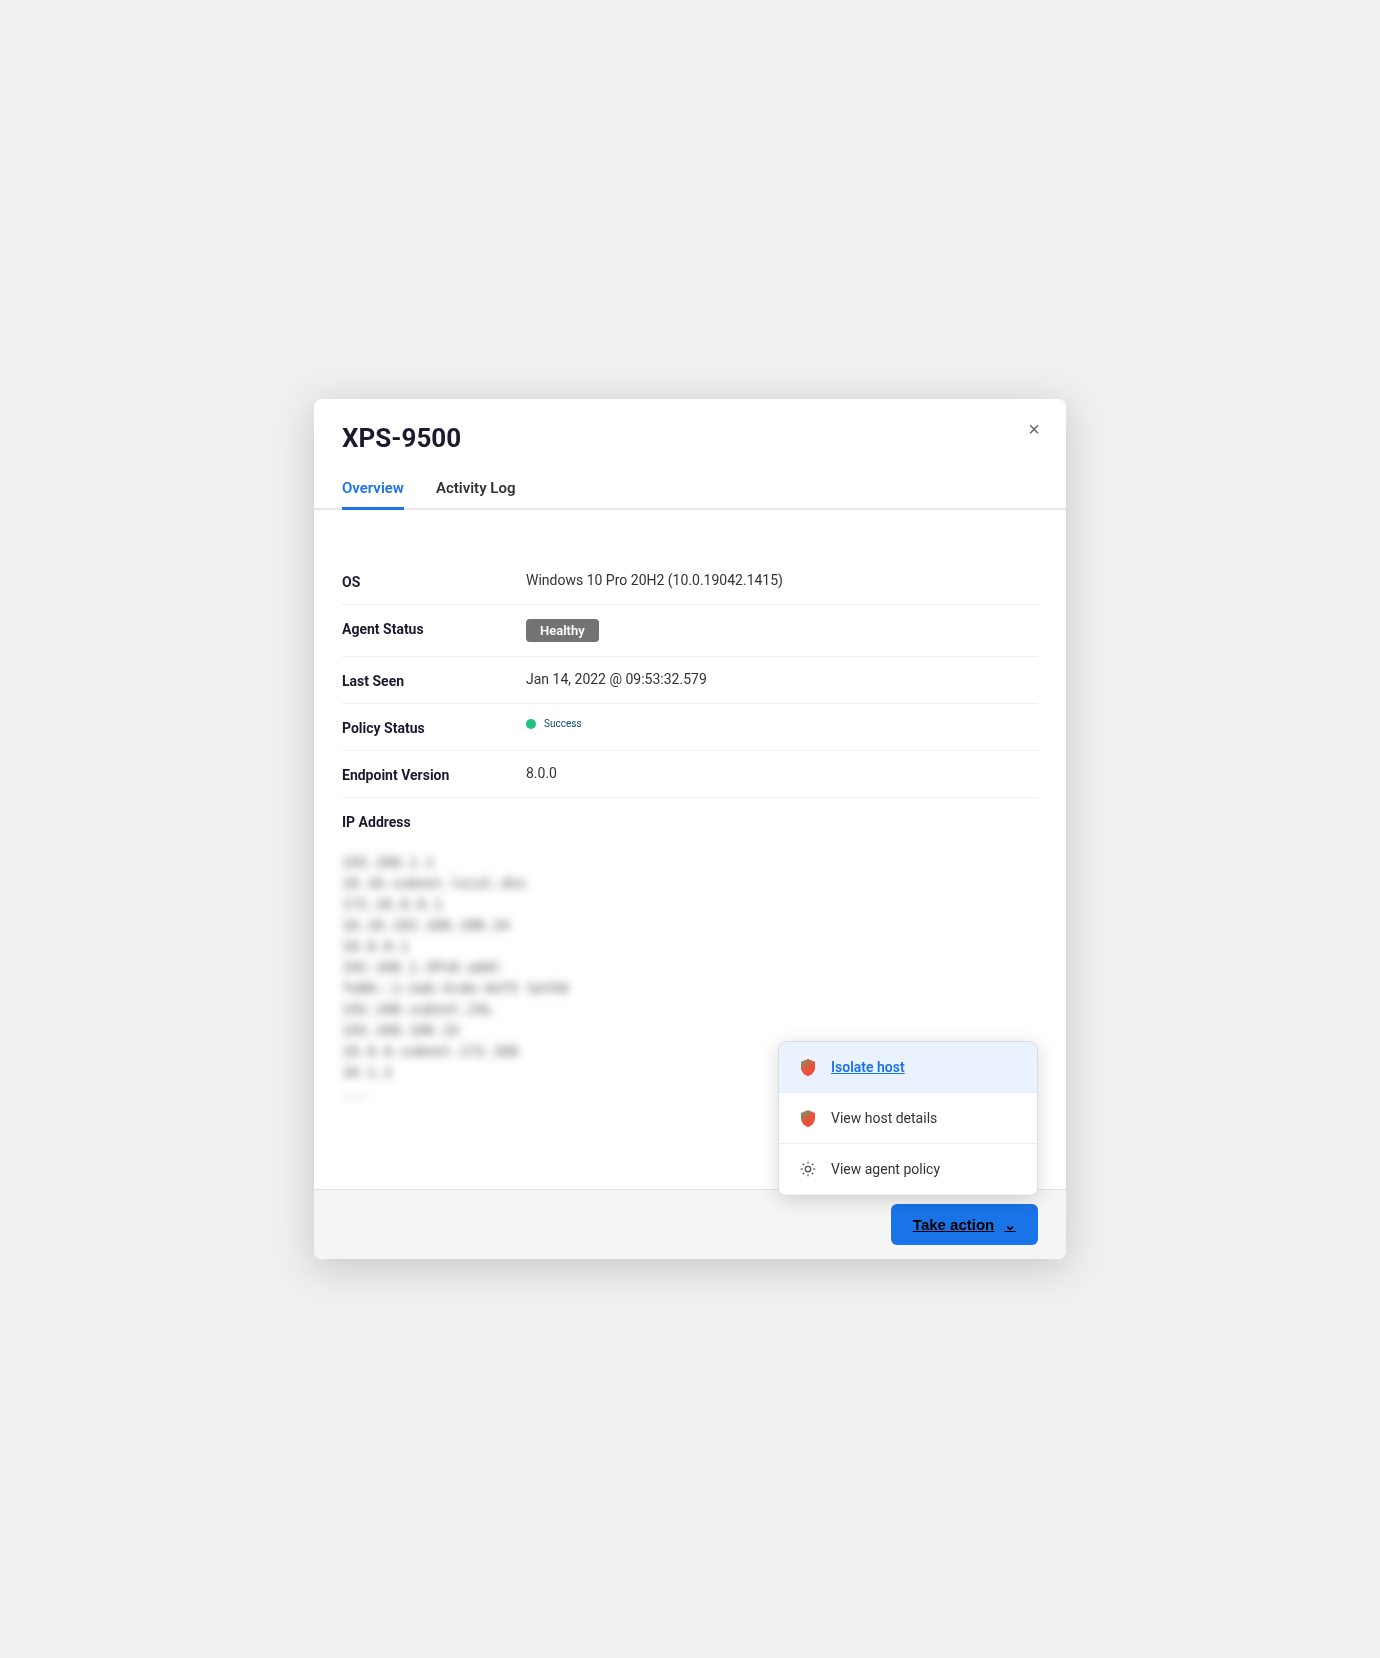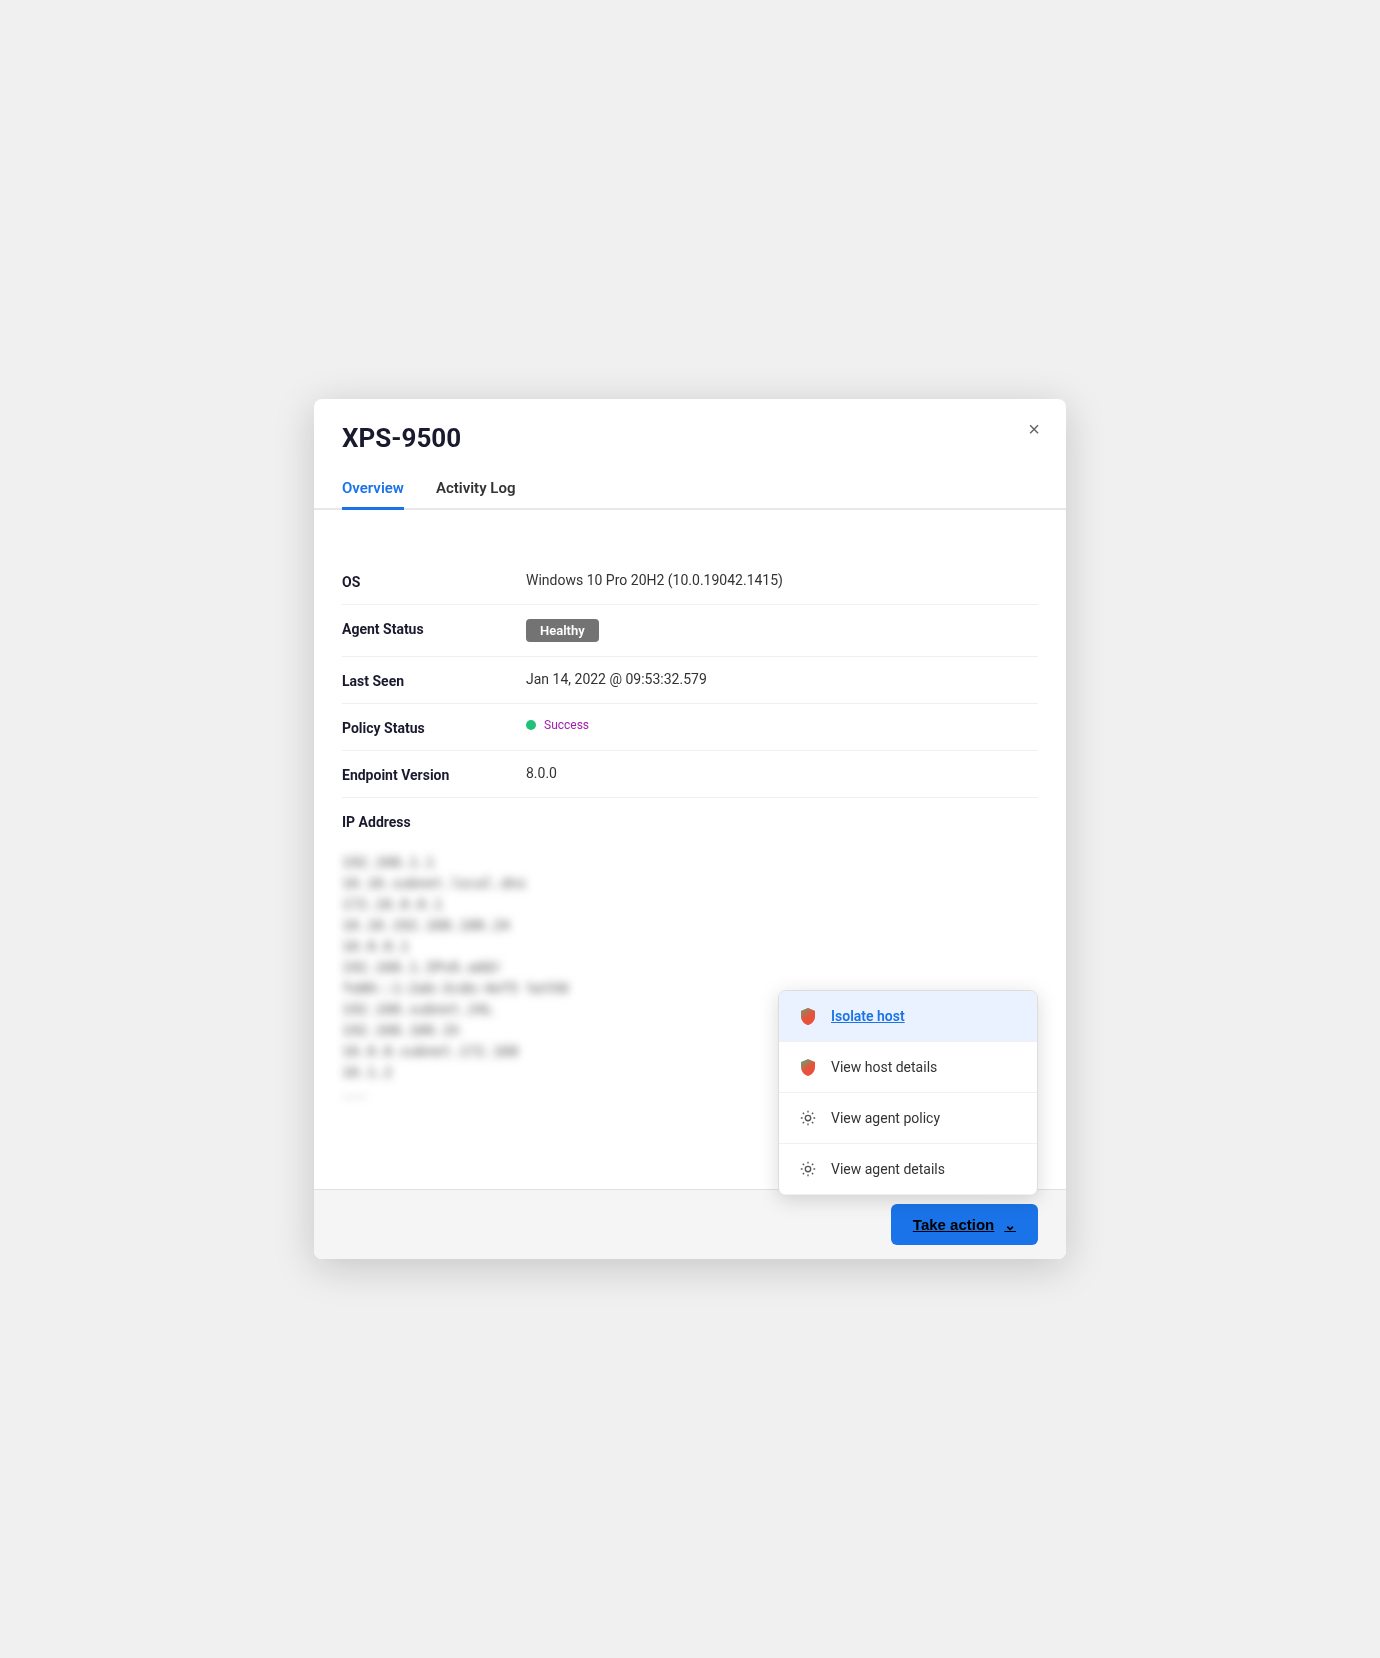--- a/index.html
+++ b/index.html
@@ -110,22 +110,22 @@
     }
     .policy-rev {
       color: #555;
       font-size: 14px;
       margin-left: 6px;
     }
     .status-success {
       display: flex;
       align-items: center;
       gap: 8px;
-      color: #a21caf;
-      font-size: 12px;
+      color: #0c4a6e;
+      font-size: 10px;
     }
     .status-dot {
       width: 10px;
       height: 10px;
       background: #22c178;
       border-radius: 50%;
       flex-shrink: 0;
     }
     .ip-list {
       display: flex;
@@ -344,29 +344,20 @@
         </div>
         <div class="dropdown-item">
           <span class="item-icon">
             <svg class="gear-svg" viewBox="0 0 20 20" fill="none" stroke="#555" stroke-width="1.5" xmlns="http://www.w3.org/2000/svg">
               <circle cx="10" cy="10" r="3"></circle>
               <path d="M10 2v2M10 16v2M2 10h2M16 10h2M4.22 4.22l1.42 1.42M14.36 14.36l1.42 1.42M4.22 15.78l1.42-1.42M14.36 5.64l1.42-1.42"></path>
             </svg>
           </span>
           <span class="item-label">View agent policy</span>
         </div>
-        <div class="dropdown-item">
-          <span class="item-icon">
-            <svg class="gear-svg" viewBox="0 0 20 20" fill="none" stroke="#555" stroke-width="1.5" xmlns="http://www.w3.org/2000/svg">
-              <circle cx="10" cy="10" r="3"></circle>
-              <path d="M10 2v2M10 16v2M2 10h2M16 10h2M4.22 4.22l1.42 1.42M14.36 14.36l1.42 1.42M4.22 15.78l1.42-1.42M14.36 5.64l1.42-1.42"></path>
-            </svg>
-          </span>
-          <span class="item-label">View agent details</span>
-        </div>
         <div class="dropdown-arrow"></div>
       </div>
 
       <button class="take-action-btn">
         <span>Take action</span>
         <span class="chevron-down">⌄</span>
       </button>
     </div>
   </div>
 </div>

